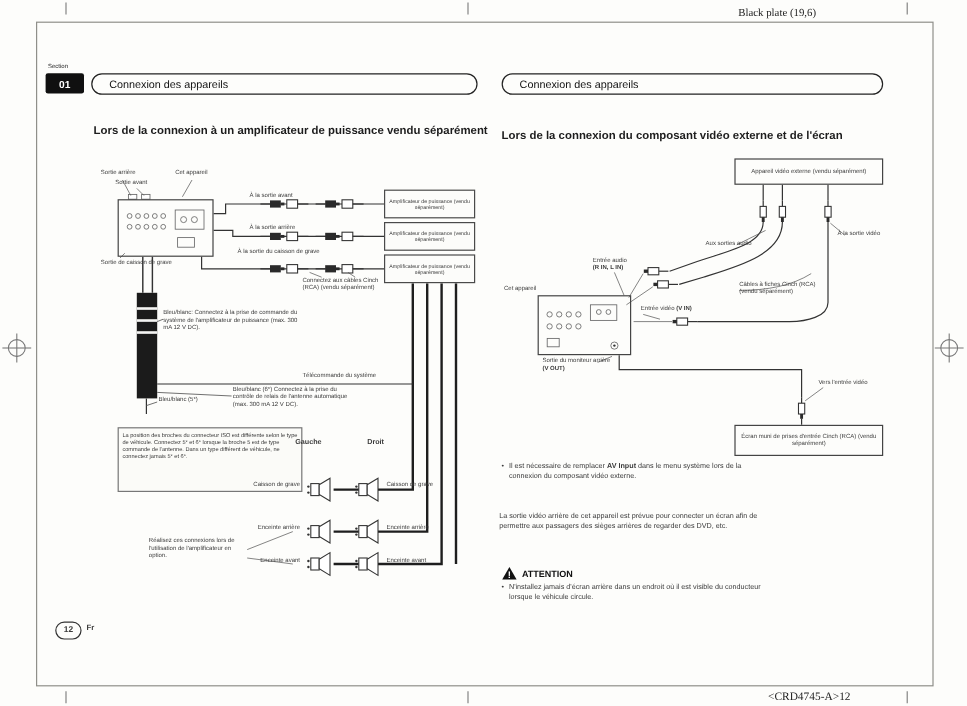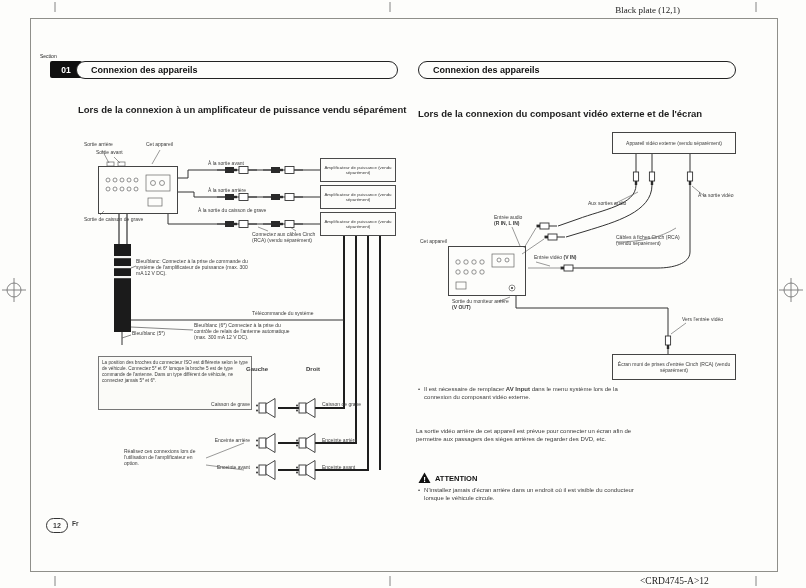--- a/index.html
+++ b/index.html
@@ -7,21 +7,21 @@
   #page{position:relative;width:806px;height:588px;overflow:hidden;}
   .abs{position:absolute;}
   .serif{font-family:"Liberation Serif",serif;}
   .t5{font-size:5px;line-height:1.2;}
   .t6{font-size:6px;line-height:1.3;}
   .bold{font-weight:bold;}
   .box{border:1px solid #4a4a4a;box-sizing:border-box;}
   .center{text-align:center;}
   .right{text-align:right;}
   .flexc{display:flex;align-items:center;justify-content:center;}
-  .pill{border:1.2px solid #222;border-radius:10px;display:flex;align-items:center;padding-left:14px;font-weight:bold;font-size:9px;color:#111;background:#fdfdfb;box-sizing:border-box;}
+  .pill{border:1.2px solid #222;border-radius:10px;display:flex;align-items:center;padding-left:14px;font-weight:normal;font-size:9px;color:#111;background:#fdfdfb;box-sizing:border-box;}
   .badge{background:#101010;color:#fff;font-weight:bold;font-size:8.5px;border-radius:2px;}
   .title{font-weight:bold;font-size:9.5px;line-height:1.25;color:#1d1d1d;}
   svg{display:block;}
   #wires{position:absolute;left:0;top:0;z-index:1;pointer-events:none;}
   .z2{z-index:2;}
   .ampbox{background:#fcfcfa;font-size:4.4px;line-height:1.15;text-align:center;display:flex;align-items:center;justify-content:center;padding:1px;}
   .notebox{background:#fbfbf8;border:1px solid #777;padding:3px;font-size:4.7px;line-height:1.25;box-sizing:border-box;}
 </style>
 </head>
 <body>
@@ -185,24 +185,24 @@
       <circle cx="499" cy="260" r="2"></circle>
         <circle cx="507" cy="260" r="2"></circle>
       <rect x="456" y="282" width="10" height="7"></rect>
       <circle cx="512" cy="288" r="3"></circle>
     </g>
     <circle cx="512" cy="288" r="1" fill="#333"></circle>
   </svg>
 
   <div class="abs z2" style="left:30px;top:18px;width:746px;height:552px;border:1px solid #8f8f8a;"></div>
 
-  <div class="abs z2 serif right" style="left:540px;top:5px;width:140px;font-size:9px;color:#222;">Black plate (12,1)</div>
+  <div class="abs z2 serif right" style="left:540px;top:5px;width:140px;font-size:9px;color:#222;">Black plate (19,6)</div>
 
   <div class="abs z2 t5" style="left:40px;top:53px;color:#222;">Section</div>
-  <div class="abs z2 badge flexc" style="left:38px;top:61px;width:32px;height:17px;margin-left:12px;">01</div>
+  <div class="abs z2 badge flexc" style="left:38px;top:61px;width:32px;height:17px;">01</div>
   <div class="abs z2 pill" style="left:76px;top:61px;width:322px;height:18px;">Connexion des appareils</div>
   <div class="abs z2 pill" style="left:418px;top:61px;width:318px;height:18px;">Connexion des appareils</div>
 
   <div class="abs z2 title" style="left:78px;top:104px;width:330px;">Lors de la connexion à un amplificateur de puissance vendu séparément</div>
   <div class="abs z2 title" style="left:418px;top:108px;width:335px;">Lors de la connexion du composant vidéo externe et de l'écran</div>
 
   <div class="abs z2 box" style="left:98px;top:166px;width:80px;height:48px;border-color:#444;background:transparent;"></div>
   <div class="abs z2 t5" style="left:84px;top:141px;">Sortie arrière</div>
   <div class="abs z2 t5" style="left:96px;top:149px;">Sortie avant</div>
   <div class="abs z2 t5" style="left:146px;top:141px;">Cet appareil</div>

